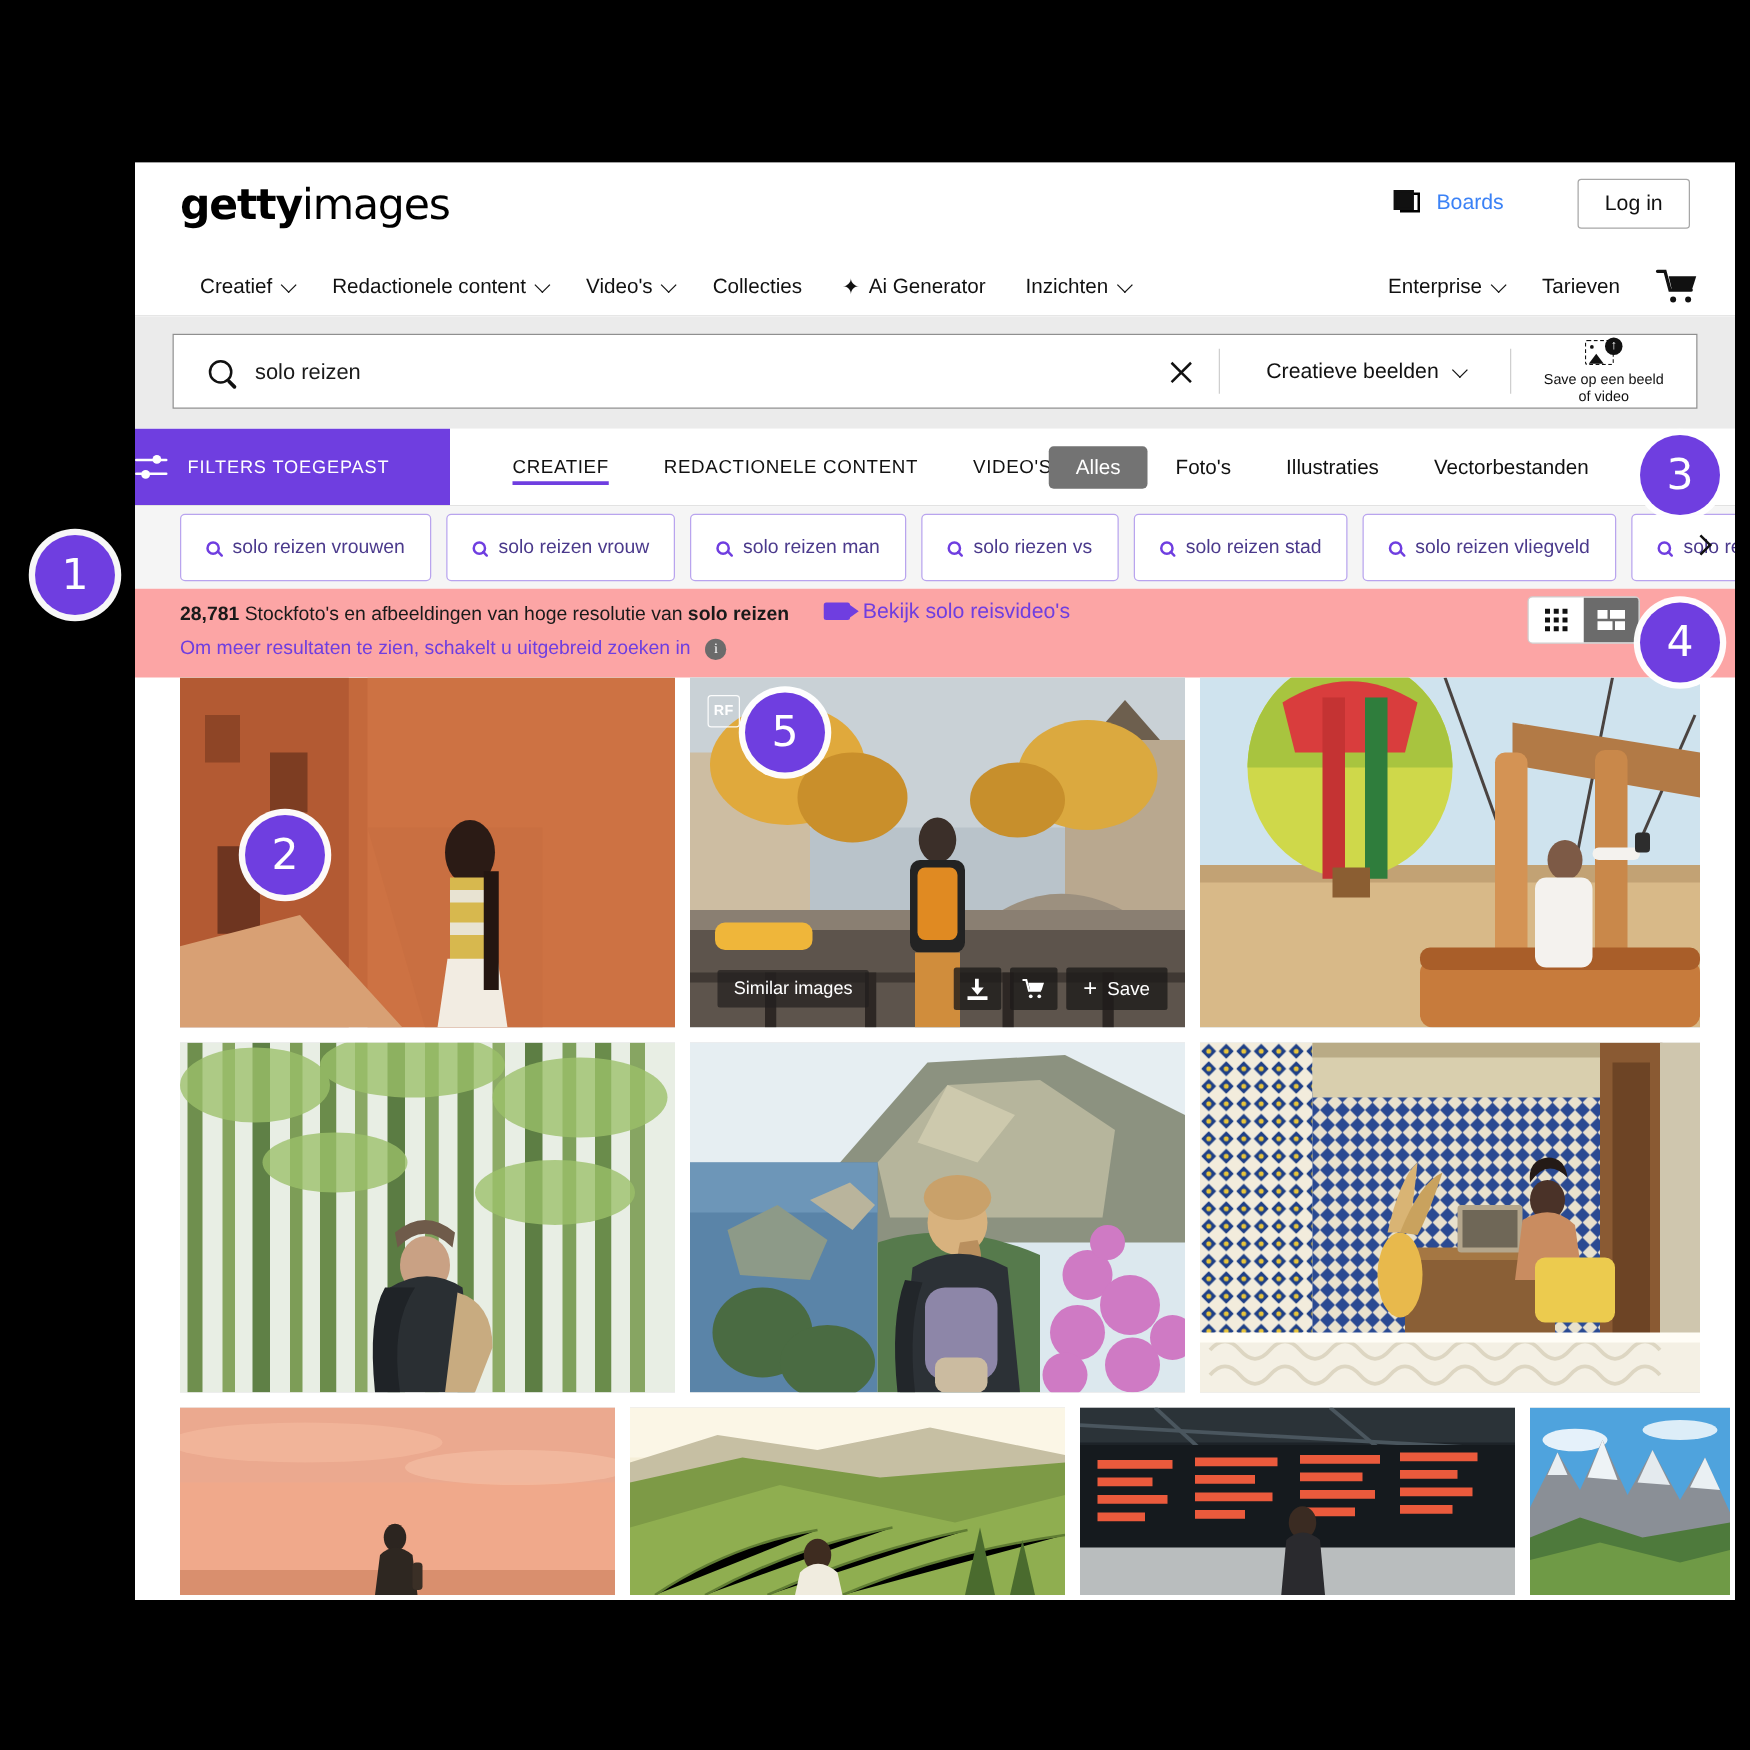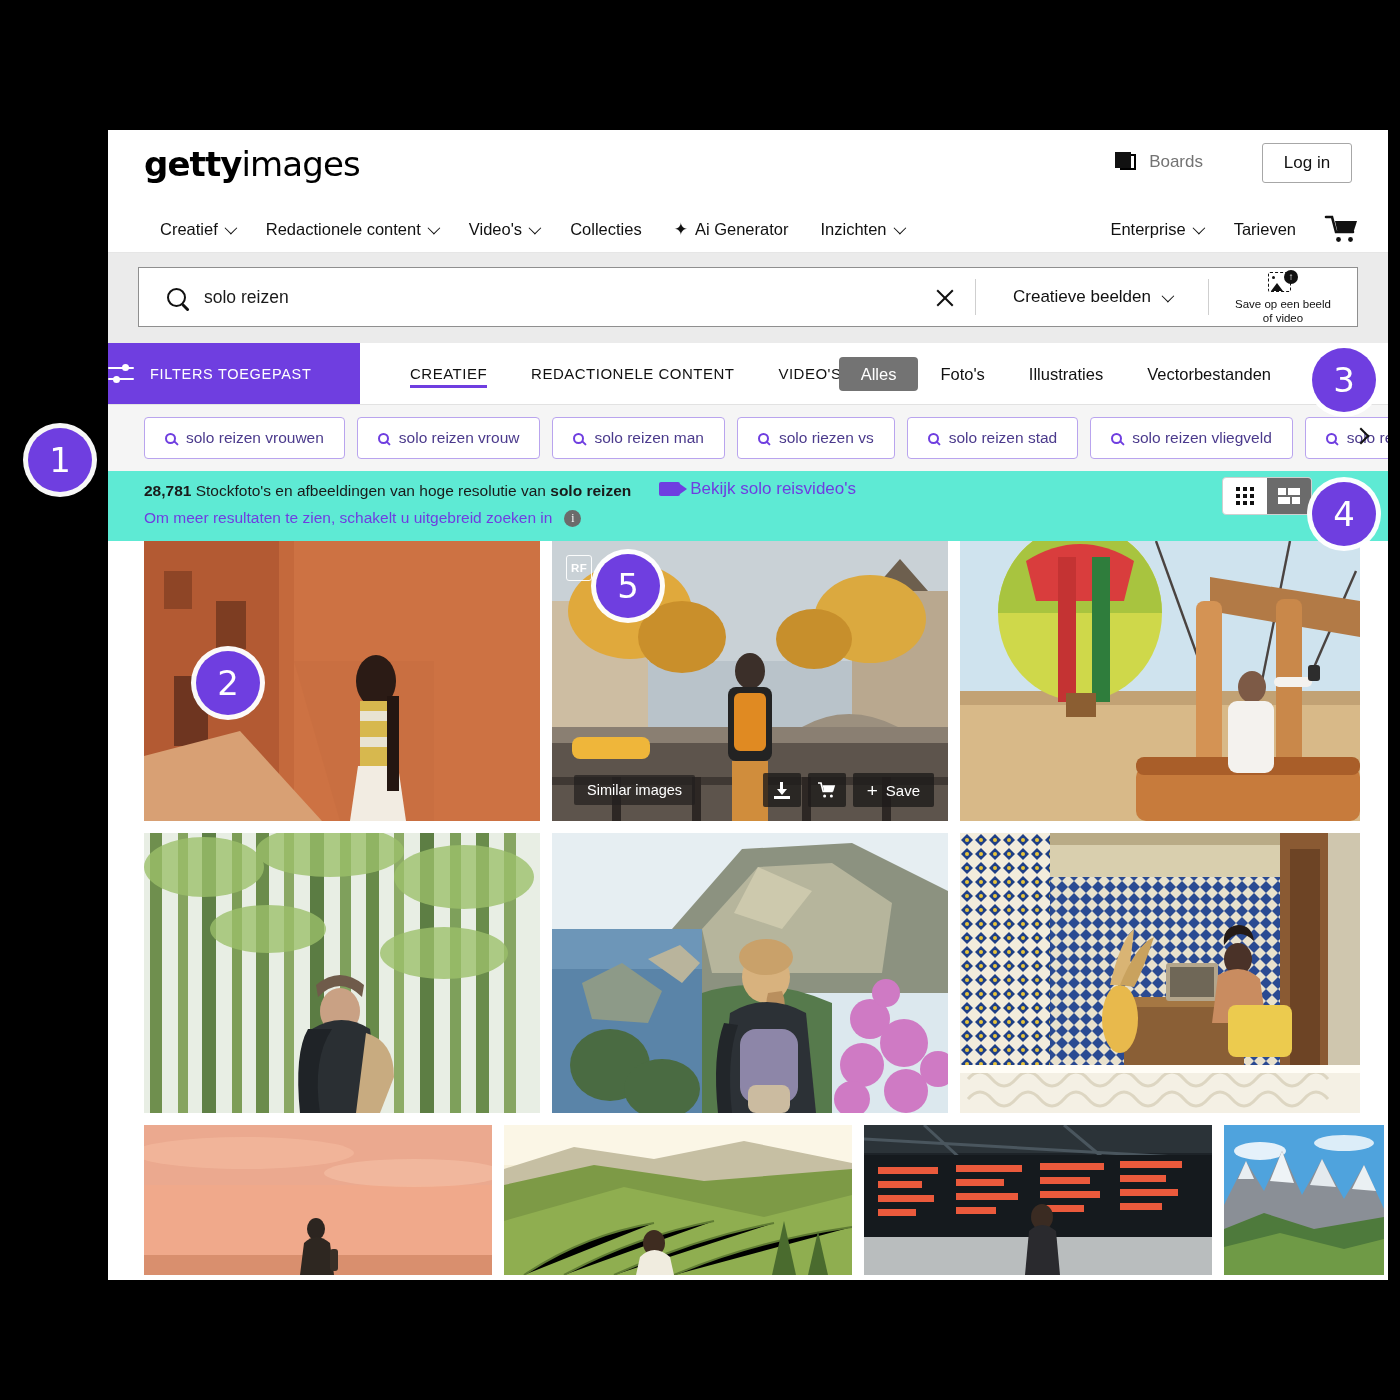--- a/index.html
+++ b/index.html
@@ -40,21 +40,21 @@
   .boards-wrap {
     position: absolute; right: 185px; top: 22px;
     display: flex; align-items: center; gap: 12px;
   }
   .boards-icon { width: 22px; height: 20px; position: relative; }
   .boards-icon i {
     position: absolute; display: block; border: 2px solid #000; background: #fff;
   }
   .boards-icon i.b1 { left: 5px; top: 2px; width: 16px; height: 16px; background:#fff; }
   .boards-icon i.b2 { left: 0px; top: 0px; width: 16px; height: 16px; background:#111; border-color:#111; }
-  .boards-label { font-size: 17px; color: #737373; }
+  .boards-label { font-size: 17px; color: #3b82f6; }
 
   .login-btn {
     position: absolute; right: 36px; top: 13px;
     width: 90px; height: 40px; border: 1px solid #a7a7a7;
     border-radius: 3px; background: #fff;
     display: flex; align-items: center; justify-content: center;
     font-size: 17px; color: #111; cursor: pointer;
   }
 
   
@@ -165,42 +165,42 @@
     height: 34px; display:flex; align-items:center; border-radius: 4px;
   }
   .stab.sel { background: #737373; color: #fff; }
 
   
   .chiprow {
     position: relative; background: #f5f5f5; height: 66px; display: flex; align-items: center;
     padding-left: 36px; overflow: hidden;
   }
   .chip {
-    height: 42px; border: 1px solid #b9a4ee; border-radius: 4px; background: #fff;
+    height: 54px; border: 1px solid #b9a4ee; border-radius: 4px; background: #fff;
     display: flex; align-items: center; gap: 10px; padding: 0 20px; margin-right: 12px;
     font-size: 15.5px; color: #4b3a8c; white-space: nowrap; cursor: pointer; flex: none;
   }
   .chip .cmag {
     width: 11px; height: 11px; border: 2px solid #6F3EE0; border-radius: 50%; position: relative; flex:none;
   }
   .chip .cmag::after {
     content:''; position:absolute; width:2px;height:6px;background:#6F3EE0;right:-2.5px;bottom:-4px;
     transform: rotate(-45deg); border-radius: 2px;
   }
   .chip-next {
     position: absolute; right: 16px; top: 21px; width: 22px; height: 22px; cursor: pointer;
   }
   .chip-next::before {
     content:''; position:absolute; left:5px; top:4px; width: 10px; height: 10px;
     border-right: 2.6px solid #111; border-top: 2.6px solid #111; transform: rotate(45deg);
   }
 
   
   .meta {
-    position: relative; background: #5eead4; padding: 8px 36px 14px 36px;
+    position: relative; background: #fca5a5; padding: 8px 36px 14px 36px;
   }
   .meta-line1 { display: flex; align-items: baseline; gap: 28px; }
   .count-txt { font-size: 15.5px; color: #1a1a1a; }
   .count-txt b { font-weight: 700; }
   .videolink {
     display: flex; align-items: center; gap: 10px; color: #6F3EE0; font-size: 17px; cursor: pointer;
   }
   .vidicon {
     width: 21px; height: 14px; background: #6F3EE0; border-radius: 2px; position: relative; flex:none;
   }

